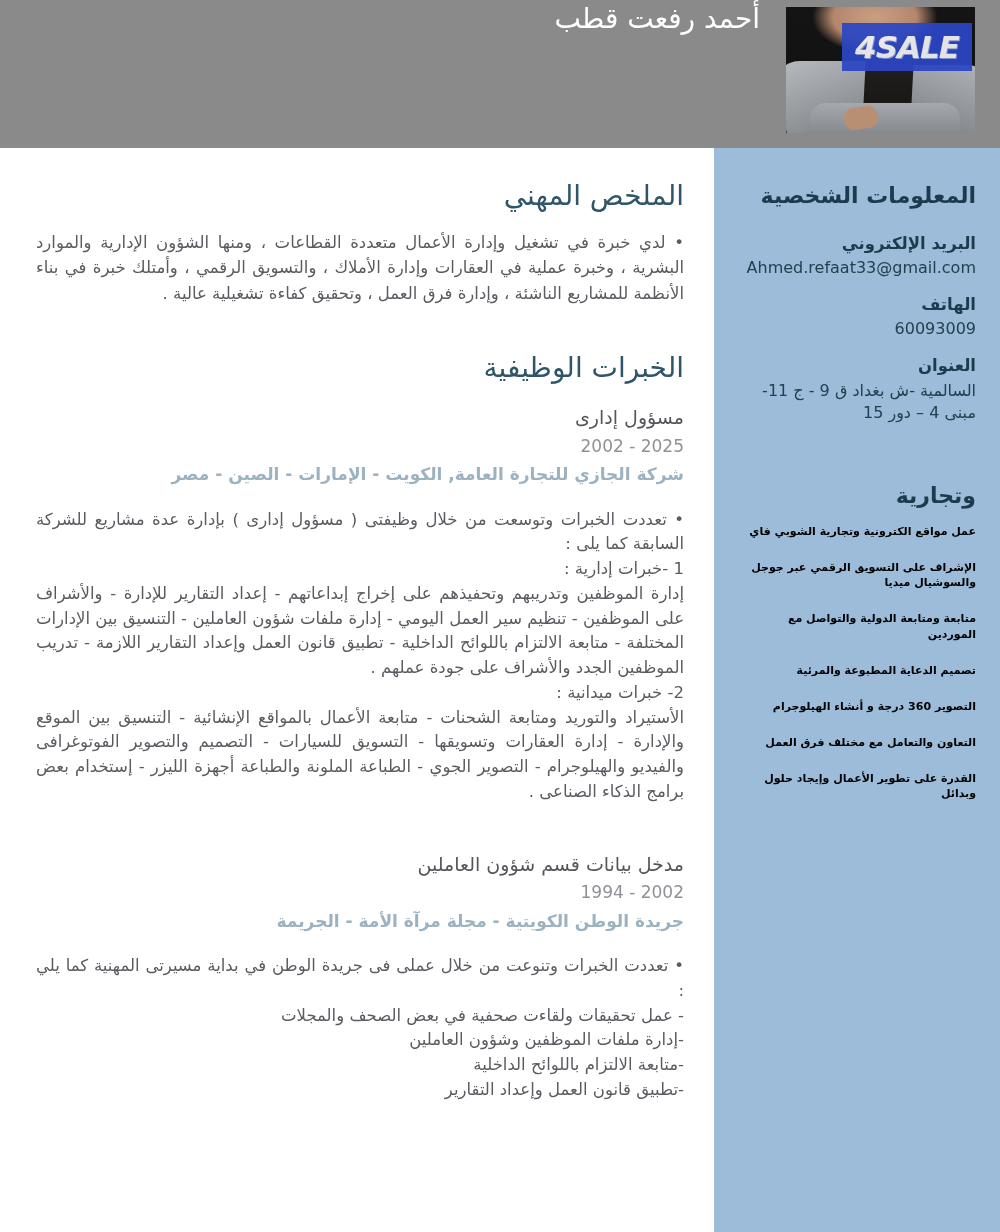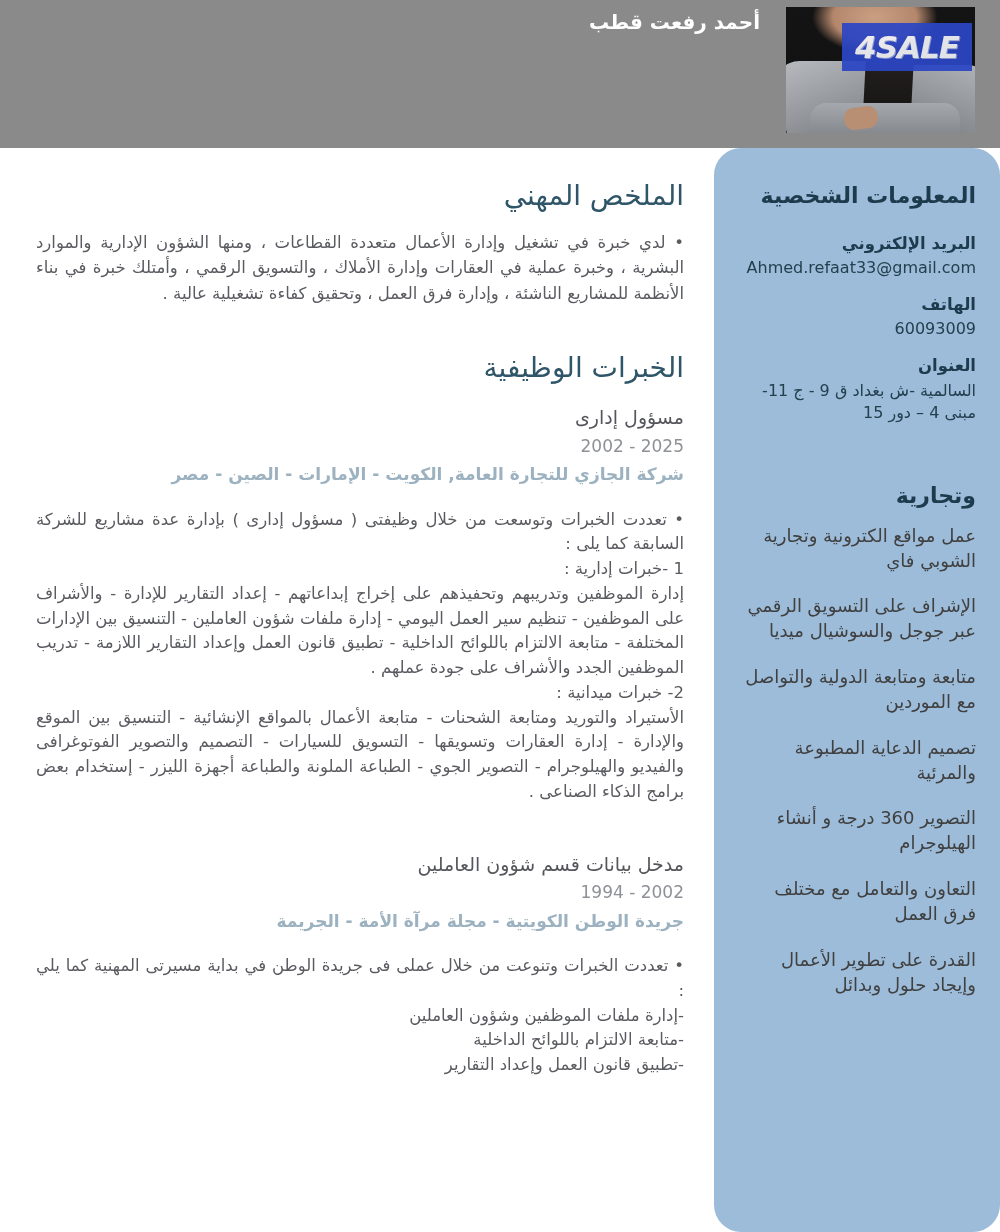--- a/index.html
+++ b/index.html
@@ -20,24 +20,24 @@
     position: absolute;
     left: 0;
     top: 0;
     width: 1000px;
     height: 148px;
     background: #8a8a8a;
   }
   .header-name {
     position: absolute;
     right: 240px;
-    top: 10px;
+    top: 2px;
     color: #ffffff;
-    font-size: 20px;
-    font-weight: 700;
+    font-size: 28px;
+    font-weight: 400;
     letter-spacing: 0px;
     white-space: nowrap;
     direction: rtl;
   }
 
   
   .photo-frame {
     position: absolute;
     left: 786px;
     top: 7px;
@@ -131,21 +131,20 @@
     position: absolute;
     right: 0;
     top: 148px;
     width: 286px;
     height: 1084px;
     background: #9cbcd9;
     box-sizing: border-box;
     padding: 34px 24px 20px 24px;
     direction: rtl;
     text-align: right;
-    border-radius: 27px;
   }
   .sb-heading {
     color: #1d3b4d;
     font-size: 22px;
     font-weight: 700;
     margin: 0 0 22px 0;
     line-height: 1.25;
   }
   .sb-heading.skills-heading {
     margin-top: 58px;
@@ -163,23 +162,23 @@
     font-size: 16px;
     font-weight: 400;
     line-height: 1.42;
     margin: 0 0 13px 0;
     word-break: break-word;
   }
   .sb-value.addr {
     line-height: 1.4;
   }
   .skill-item {
-    color: #404040;
-    font-size: 18px;
-    font-weight: 400;
+    color: #000000;
+    font-size: 11px;
+    font-weight: 700;
     line-height: 1.38;
     margin: 0 0 21px 0;
   }
 
   
   .main {
     position: absolute;
     left: 0;
     top: 148px;
     width: 714px;
@@ -294,20 +293,21 @@
     </div>
   </div>
 
   <div class="job-block second">
     <div class="job-title">مدخل بيانات قسم شؤون العاملين</div>
     <div class="job-dates">1994 - 2002</div>
     <div class="job-org">جريدة الوطن الكويتية - مجلة مرآة الأمة - الجريمة</div>
     <div class="job-body">
       <p class="wrap">• تعددت الخبرات وتنوعت من خلال عملى فى جريدة الوطن في بداية مسيرتى المهنية كما يلي :</p>
       <div>
+          <p>- عمل تحقيقات ولقاءت صحفية في بعض الصحف والمجلات</p>
           <p>-إدارة ملفات الموظفين وشؤون العاملين</p>
           <p>-متابعة الالتزام باللوائح الداخلية</p>
           <p>-تطبيق قانون العمل وإعداد التقارير</p>
         </div>
     </div>
   </div>
 
 </div>
 
 <div class="sidebar">

